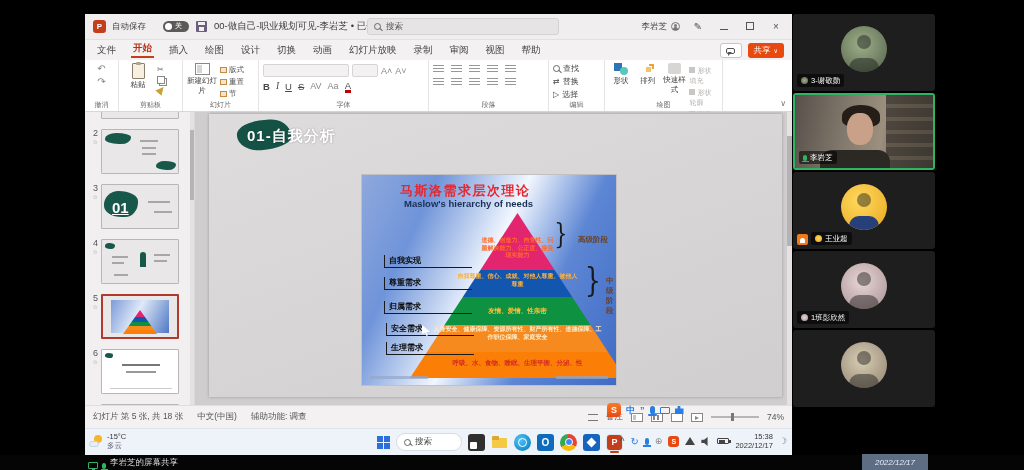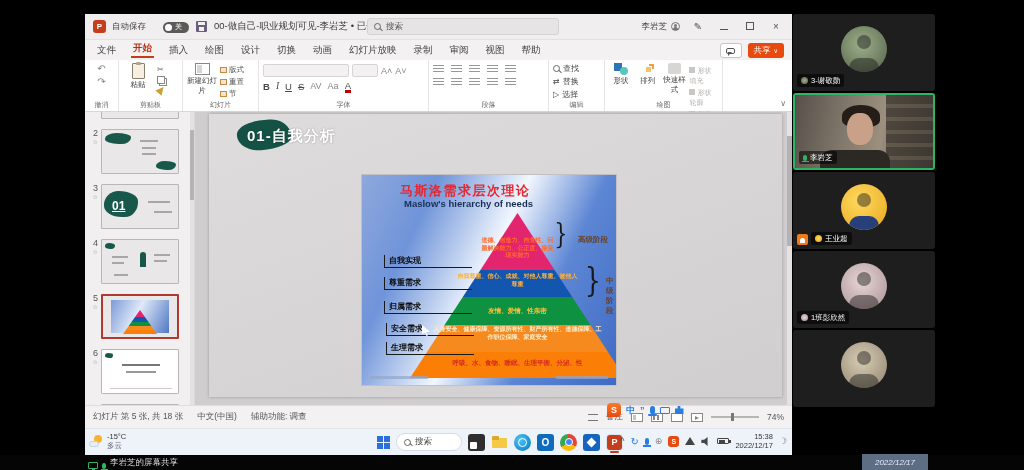--- a/index.html
+++ b/index.html
@@ -6,21 +6,21 @@
   html,body { width:1024px; height:470px; }
   body { background:#000; position:relative; overflow:hidden;
          font-family:"Liberation Sans","DejaVu Sans",sans-serif; color:#333; }
 
   
   #shared { position:absolute; left:85px; top:14px; width:707px; height:441px; background:#f3f1f1; }
 
   
   .titlebar { height:26px; background:#f0eeee; display:flex; align-items:center; padding:0 8px; position:relative; border-bottom:1px solid #e2e0e0; }
   .ppt-logo { width:13px; height:13px; border-radius:3px; background:#c43e1c; color:#fff; font-size:8px; font-weight:bold; display:flex; align-items:center; justify-content:center; margin-right:6px; }
-  .autosave { display:flex; align-items:flex-end; gap:17px; font-size:8.5px; color:#444; }
+  .autosave { display:flex; align-items:flex-start; gap:17px; font-size:8.5px; color:#444; }
   .toggle { width:26px; height:11px; border-radius:6px; background:#5c5a58; display:flex; align-items:center; padding:0 2px; gap:3px; }
   .toggle .dot { width:7px; height:7px; border-radius:50%; background:#fff; }
   .toggle .tx { color:#fff; font-size:7px; }
   .saveicon { width:11px; height:11px; background:#6b5f7b; border-radius:1px; margin:0 7px; position:relative; }
   .saveicon:before { content:""; position:absolute; left:2px; top:1px; width:7px; height:3px; background:#f0eeee; }
   .saveicon:after { content:""; position:absolute; left:3px; bottom:1px; width:5px; height:4px; background:#f0eeee; }
   .doctitle { font-size:9.5px; color:#3b3a39; white-space:nowrap; }
   .doctitle .caret { font-size:7px; color:#666; margin-left:3px; }
   .tb-search { position:absolute; left:282px; top:4px; width:192px; height:17px; background:#e6e4e4; border:1px solid #d4d2d2; border-radius:3px; display:flex; align-items:center; padding:0 6px; gap:5px; font-size:8.5px; color:#555; }
   .mag { width:7px; height:7px; border:1.2px solid #666; border-radius:50%; position:relative; flex:0 0 auto; }
@@ -93,21 +93,21 @@
   
   .content { height:293px; display:flex; background:#d2d0d0; }
   .thumbpanel { width:110px; background:#f1efef; overflow:hidden; position:relative; padding:0 6px 0 2px; border-right:1px solid #dcdada; }
   .thumbrow { display:flex; gap:3px; margin:10px 0 0 0; }
   .tnum { width:11px; font-size:9px; color:#555; text-align:right; line-height:1.1; }
   .tstar { font-size:6px; color:#999; display:block; }
   .thumb { width:78px; height:45px; background:#e9e7e7; border:1px solid #b9b7b5; border-radius:1px; position:relative; overflow:hidden; flex:0 0 auto; }
   .thumb.sel { border:2px solid #b03a2e; }
   .thumb.white { background:#fff; }
   .brush-sm { position:absolute; background:#17584a; border-radius:45% 60% 40% 55%/55% 40% 60% 45%; }
-  .bignum { position:absolute; color:#fff; font-weight:bold; font-size:12px;text-decoration:underline; }
+  .bignum { position:absolute; color:#fff; font-weight:bold; font-size:15px;text-decoration:underline; }
   .tbar { position:absolute; height:2px; background:#a8a6a6; }
   .tperson { position:absolute; width:6px; height:15px; background:#17584a; border-radius:3px 3px 0 0; }
   .minipyr-bg { position:absolute; inset:4px 8px 4px 8px; background:linear-gradient(115deg,#7d9bd8 0%,#dfe9f8 45%,#4f78c4 100%); }
   .minipyr { position:absolute; left:50%; bottom:3px; transform:translateX(-50%); width:34px; height:24px;
              background:linear-gradient(#e3246e 0 28%, #1356b0 28% 48%, #0e9140 48% 68%, #f68a1e 68% 84%, #fb7e07 84% 100%);
              clip-path:polygon(50% 0, 100% 100%, 0 100%); }
   .tscroll { position:absolute; right:0; top:0; bottom:0; width:4px; background:#e3e1e1; }
   .tscroll i { position:absolute; top:18px; width:4px; height:70px; background:#b5b3b3; display:block; }
 
   .canvas { flex:1; position:relative; background:#cfcdcd; }

